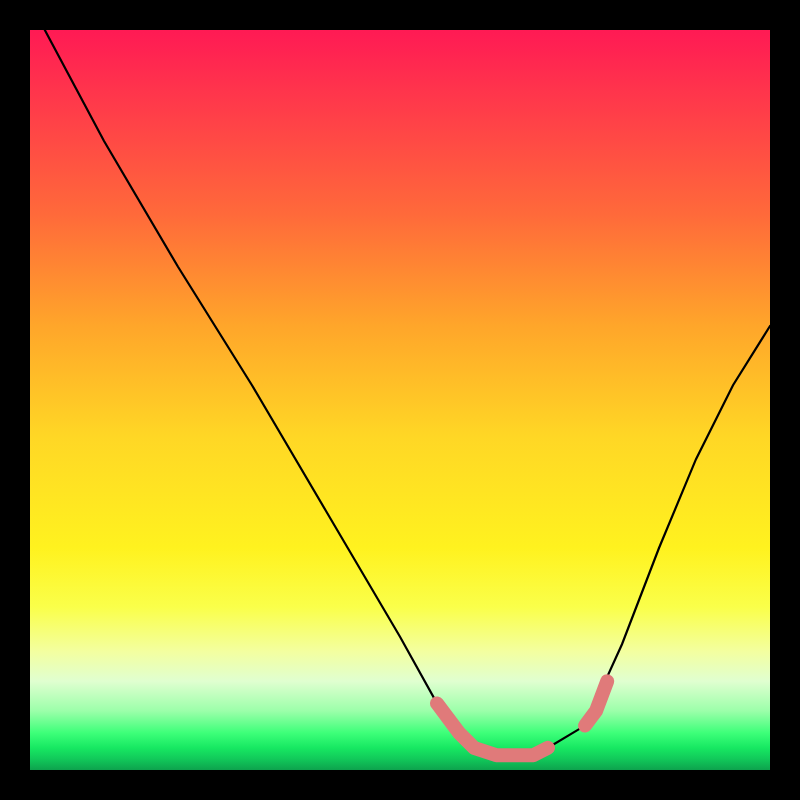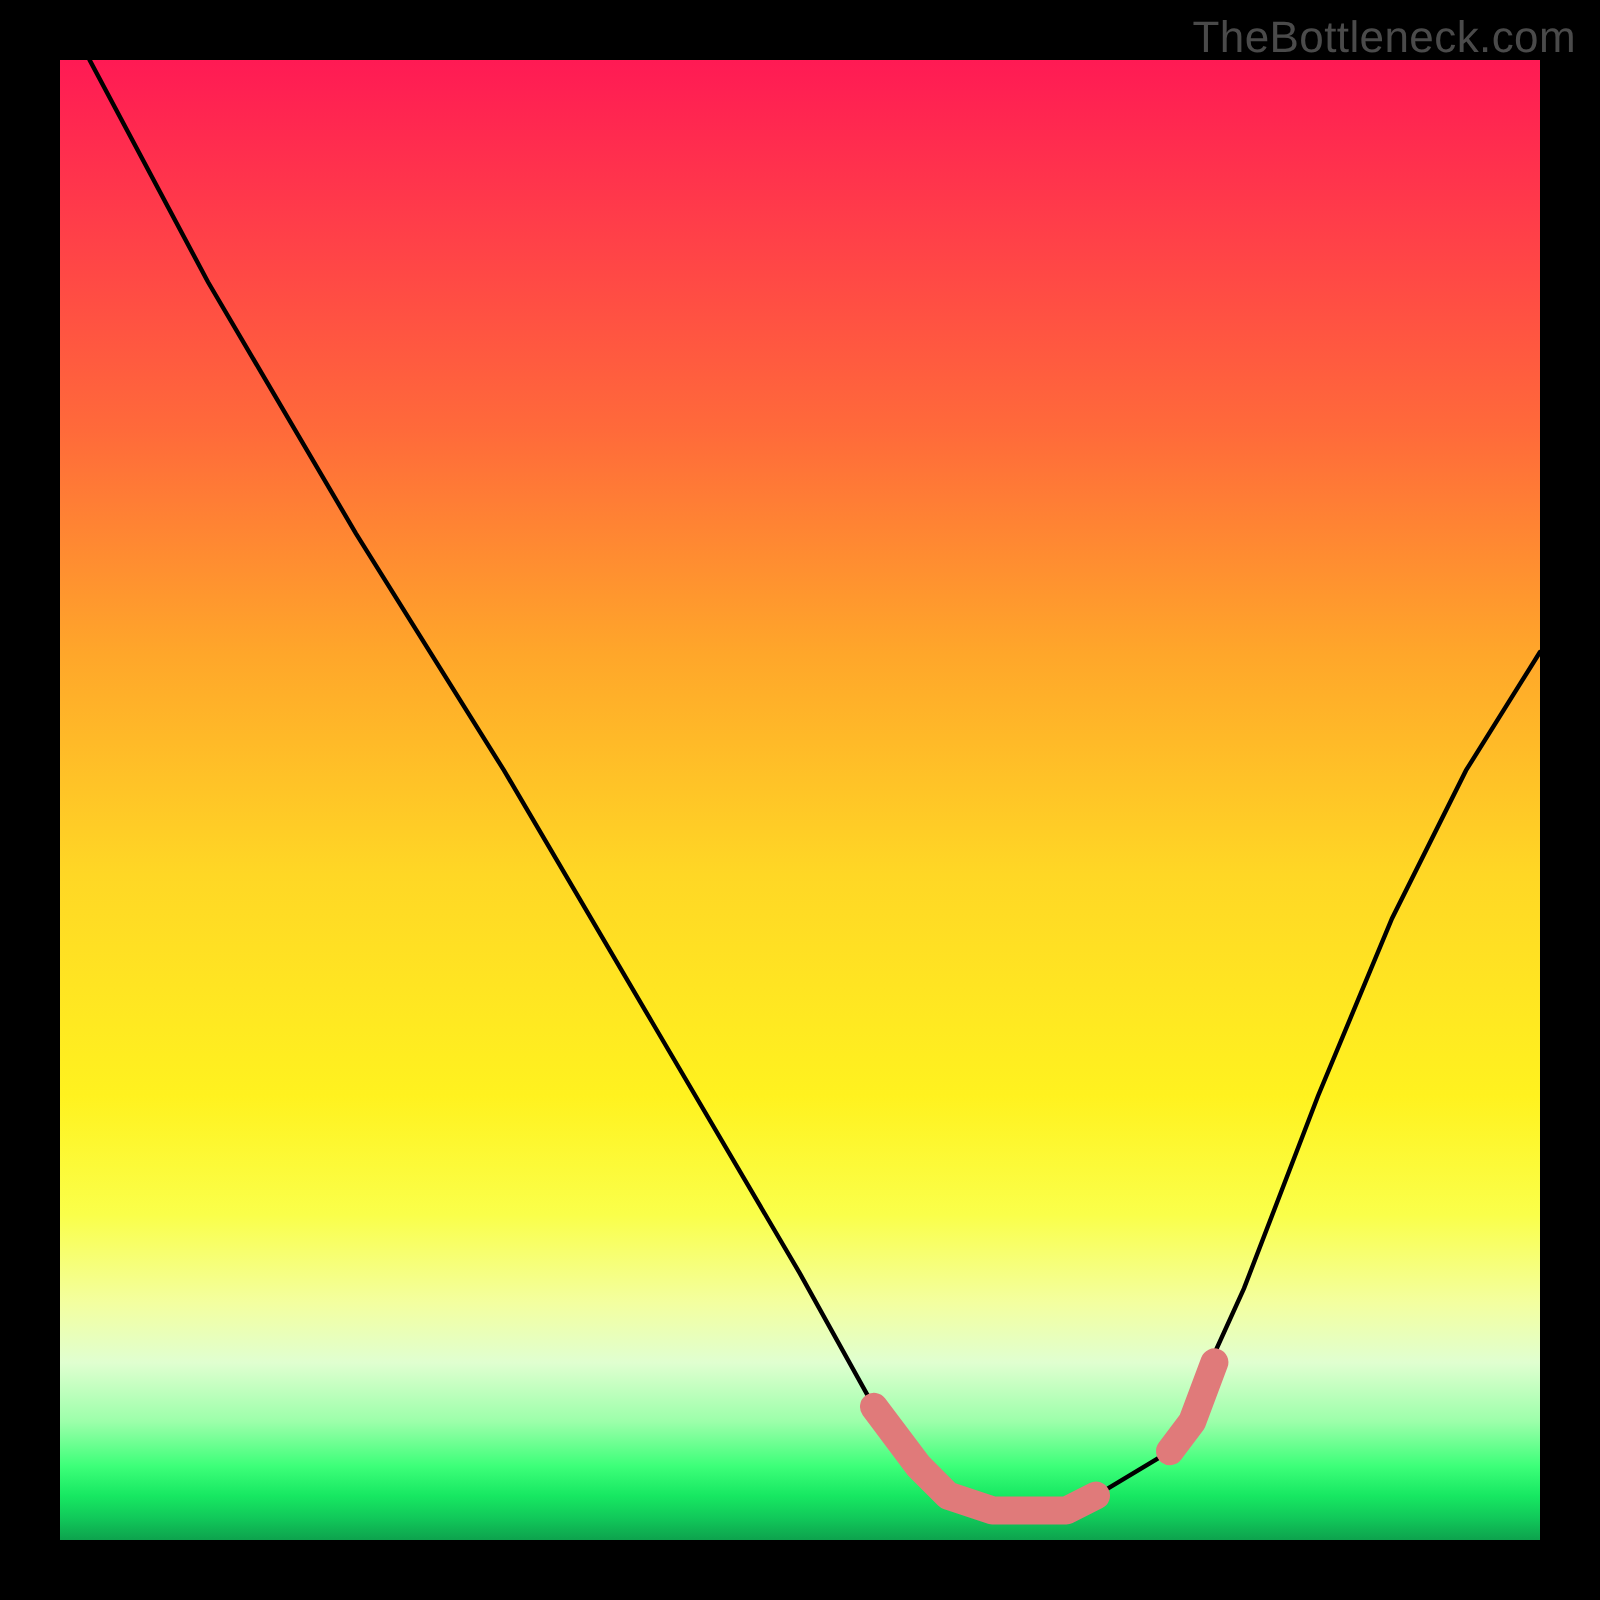--- a/index.html
+++ b/index.html
@@ -57,21 +57,20 @@
     left: 0;
     top: 0;
     width: 740px;
     height: 740px;
   }
 </style>
 </head>
 <body>
 
 <div class="frame">
-  <div class="watermark">TheBottleneck.com</div>
   <div class="plot">
     <svg class="curves" viewBox="0 0 740 740" preserveAspectRatio="none">
       <path d="M14.8 0.0 L74.0 111.0 L148.0 236.8 L222.0 355.2 L296.0 481.0 L370.0 606.8 L407.0 673.4 L429.2 703.0 L444.0 717.8 L481.0 725.2 L503.2 725.2 L518.0 717.8 L555.0 695.6 L592.0 614.2 L629.0 518.0 L666.0 429.2 L703.0 355.2 L740.0 296.0" id="path-main" fill="none" stroke="#000" stroke-width="2.2" stroke-linecap="round"></path>
       <path d="M407.0 673.4 L429.2 703.0 L444.0 717.8 L466.2 725.2 L481.0 725.2 L503.2 725.2 L518.0 717.8" id="path-floor" fill="none" stroke="#e07a7a" stroke-width="14" stroke-linecap="round" stroke-linejoin="round"></path>
       <path d="M555.0 695.6 L566.1 680.8 L577.2 651.2" id="path-right" fill="none" stroke="#e07a7a" stroke-width="14" stroke-linecap="round" stroke-linejoin="round"></path>
     </svg>
   </div>
 </div>
 
 </body></html>

